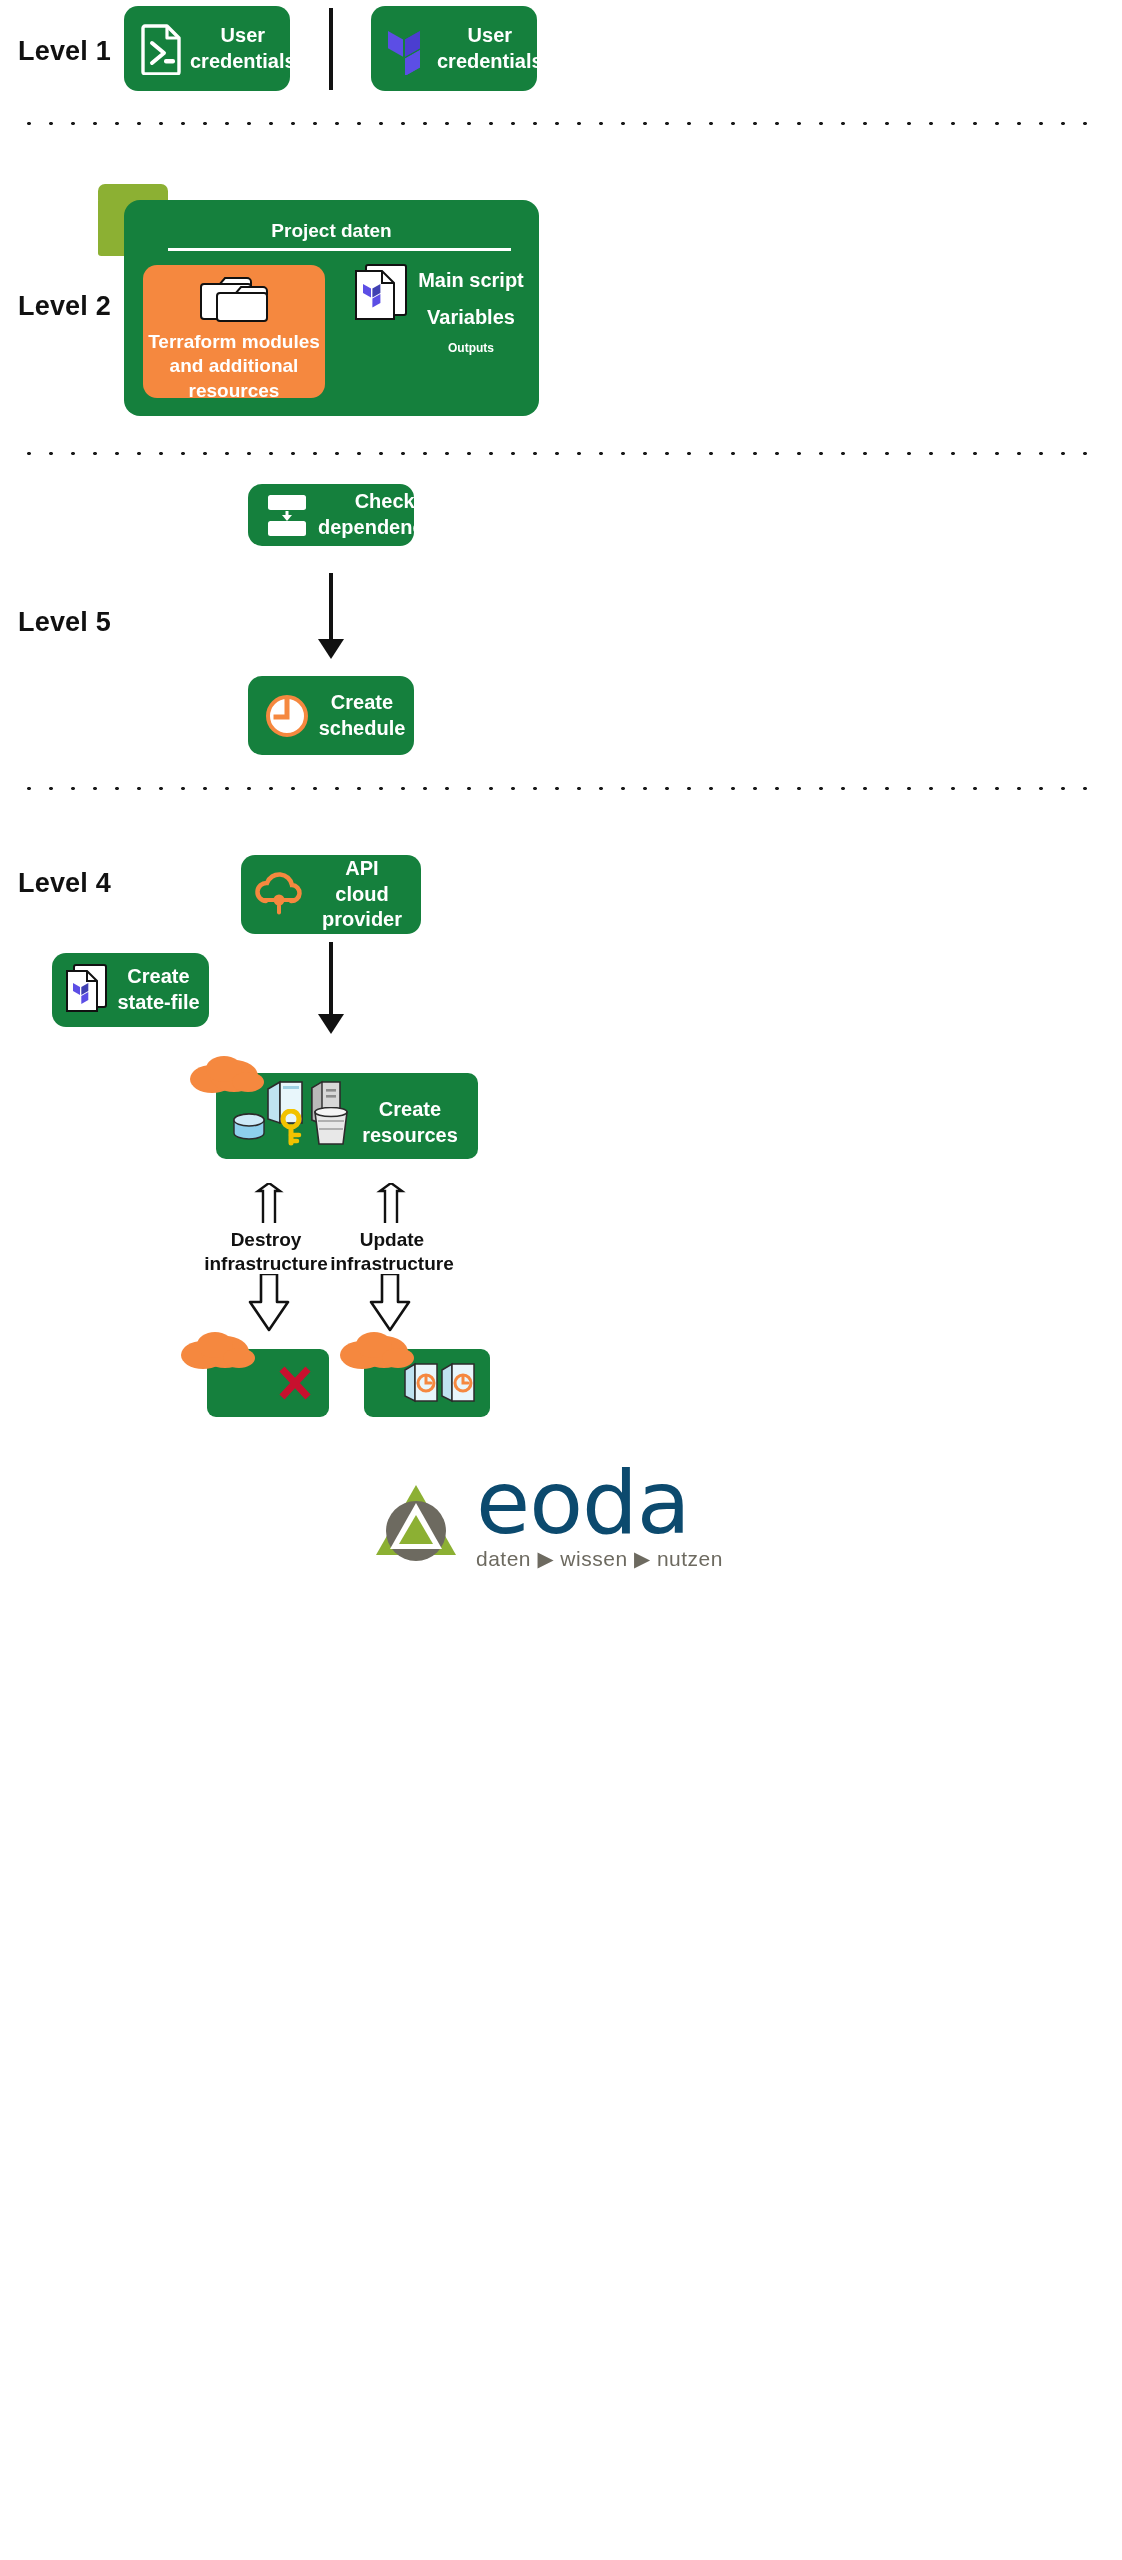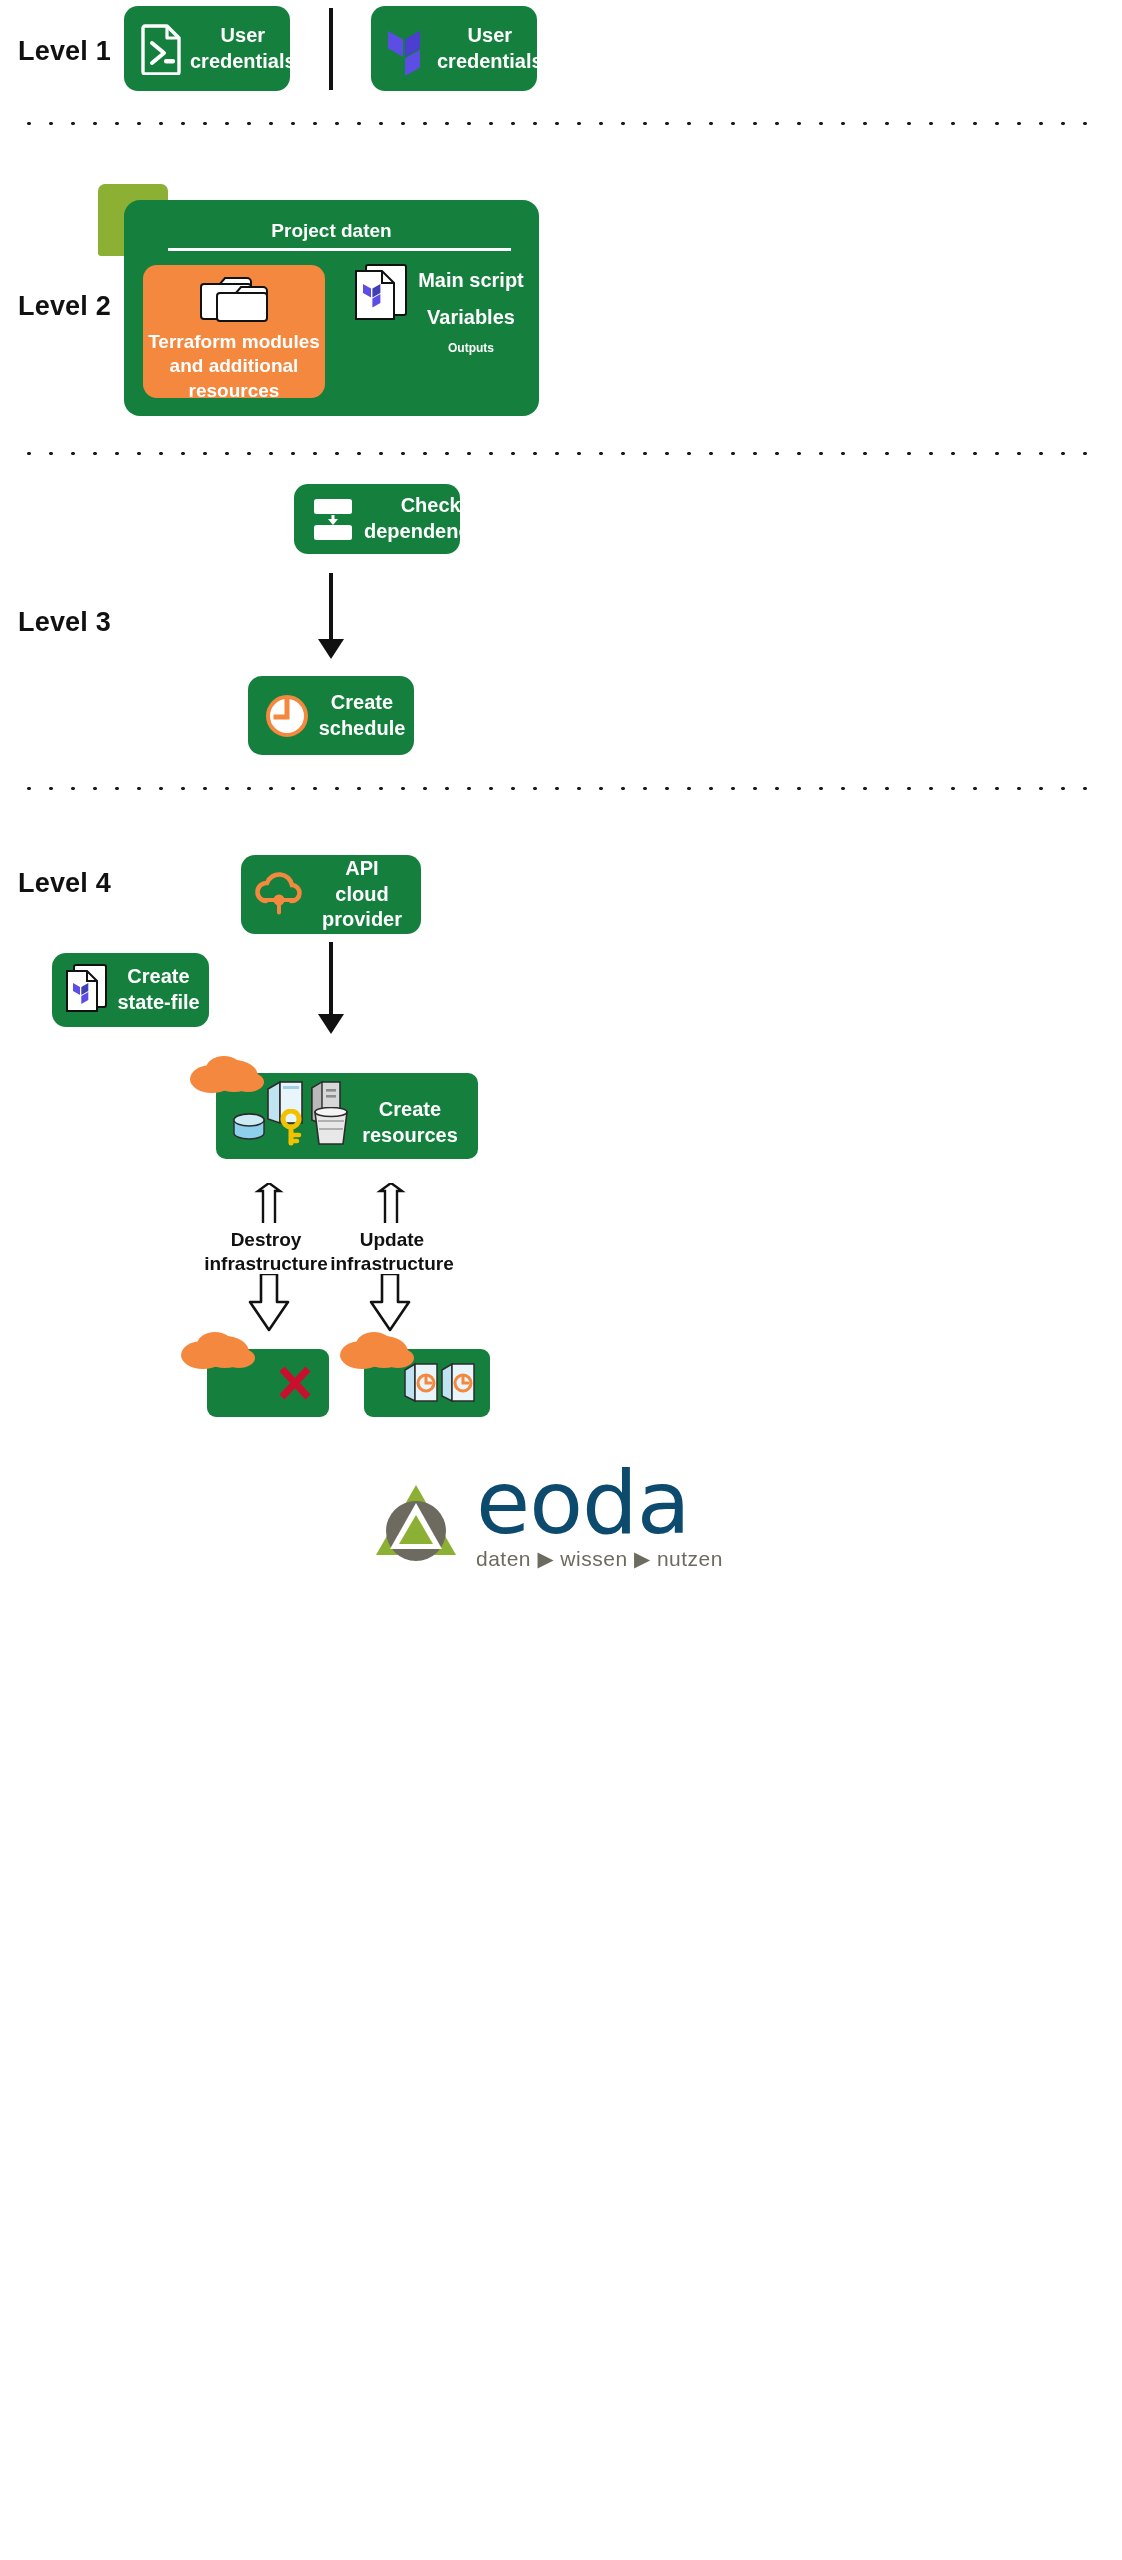--- a/index.html
+++ b/index.html
@@ -180,23 +180,23 @@
     </svg>
   </span>
   <div style="position:absolute; left:412px; top:268px; width:118px;">
     <div class="card-label" style="font-size:20px; margin-bottom:11px;">Main script</div>
     <div class="card-label" style="font-size:20px; margin-bottom:11px;">Variables</div>
     <div class="card-label" style="font-size:12px;">Outputs</div>
   </div>
 
   <div class="dotted-sep" style="top:450px;"></div>
 
-  <div class="level-label" style="left:18px; top:607px;">Level 3</div>
-
-  <div class="card" style="left:248px; top:484px; width:166px; height:70px; padding:0 8px;margin-left:46px;">
+  <div class="level-label" style="left:18px; top:607px;">Level 5</div>
+
+  <div class="card" style="left:248px; top:484px; width:166px; height:62px; padding:0 8px;">
     <span class="icon-box" style="width:62px;">
       <svg width="52" height="50" viewBox="0 0 52 50">
         <rect x="7" y="5" width="38" height="15" rx="2.5" fill="#ffffff"></rect>
         <rect x="7" y="31" width="38" height="15" rx="2.5" fill="#ffffff"></rect>
         <path d="M26 21 v6" stroke="#ffffff" stroke-width="3"></path>
         <polygon points="21,25 31,25 26,31" fill="#ffffff"></polygon>
       </svg>
     </span>
     <span class="card-label" style="flex:1;">Check
 dependencies</span>

